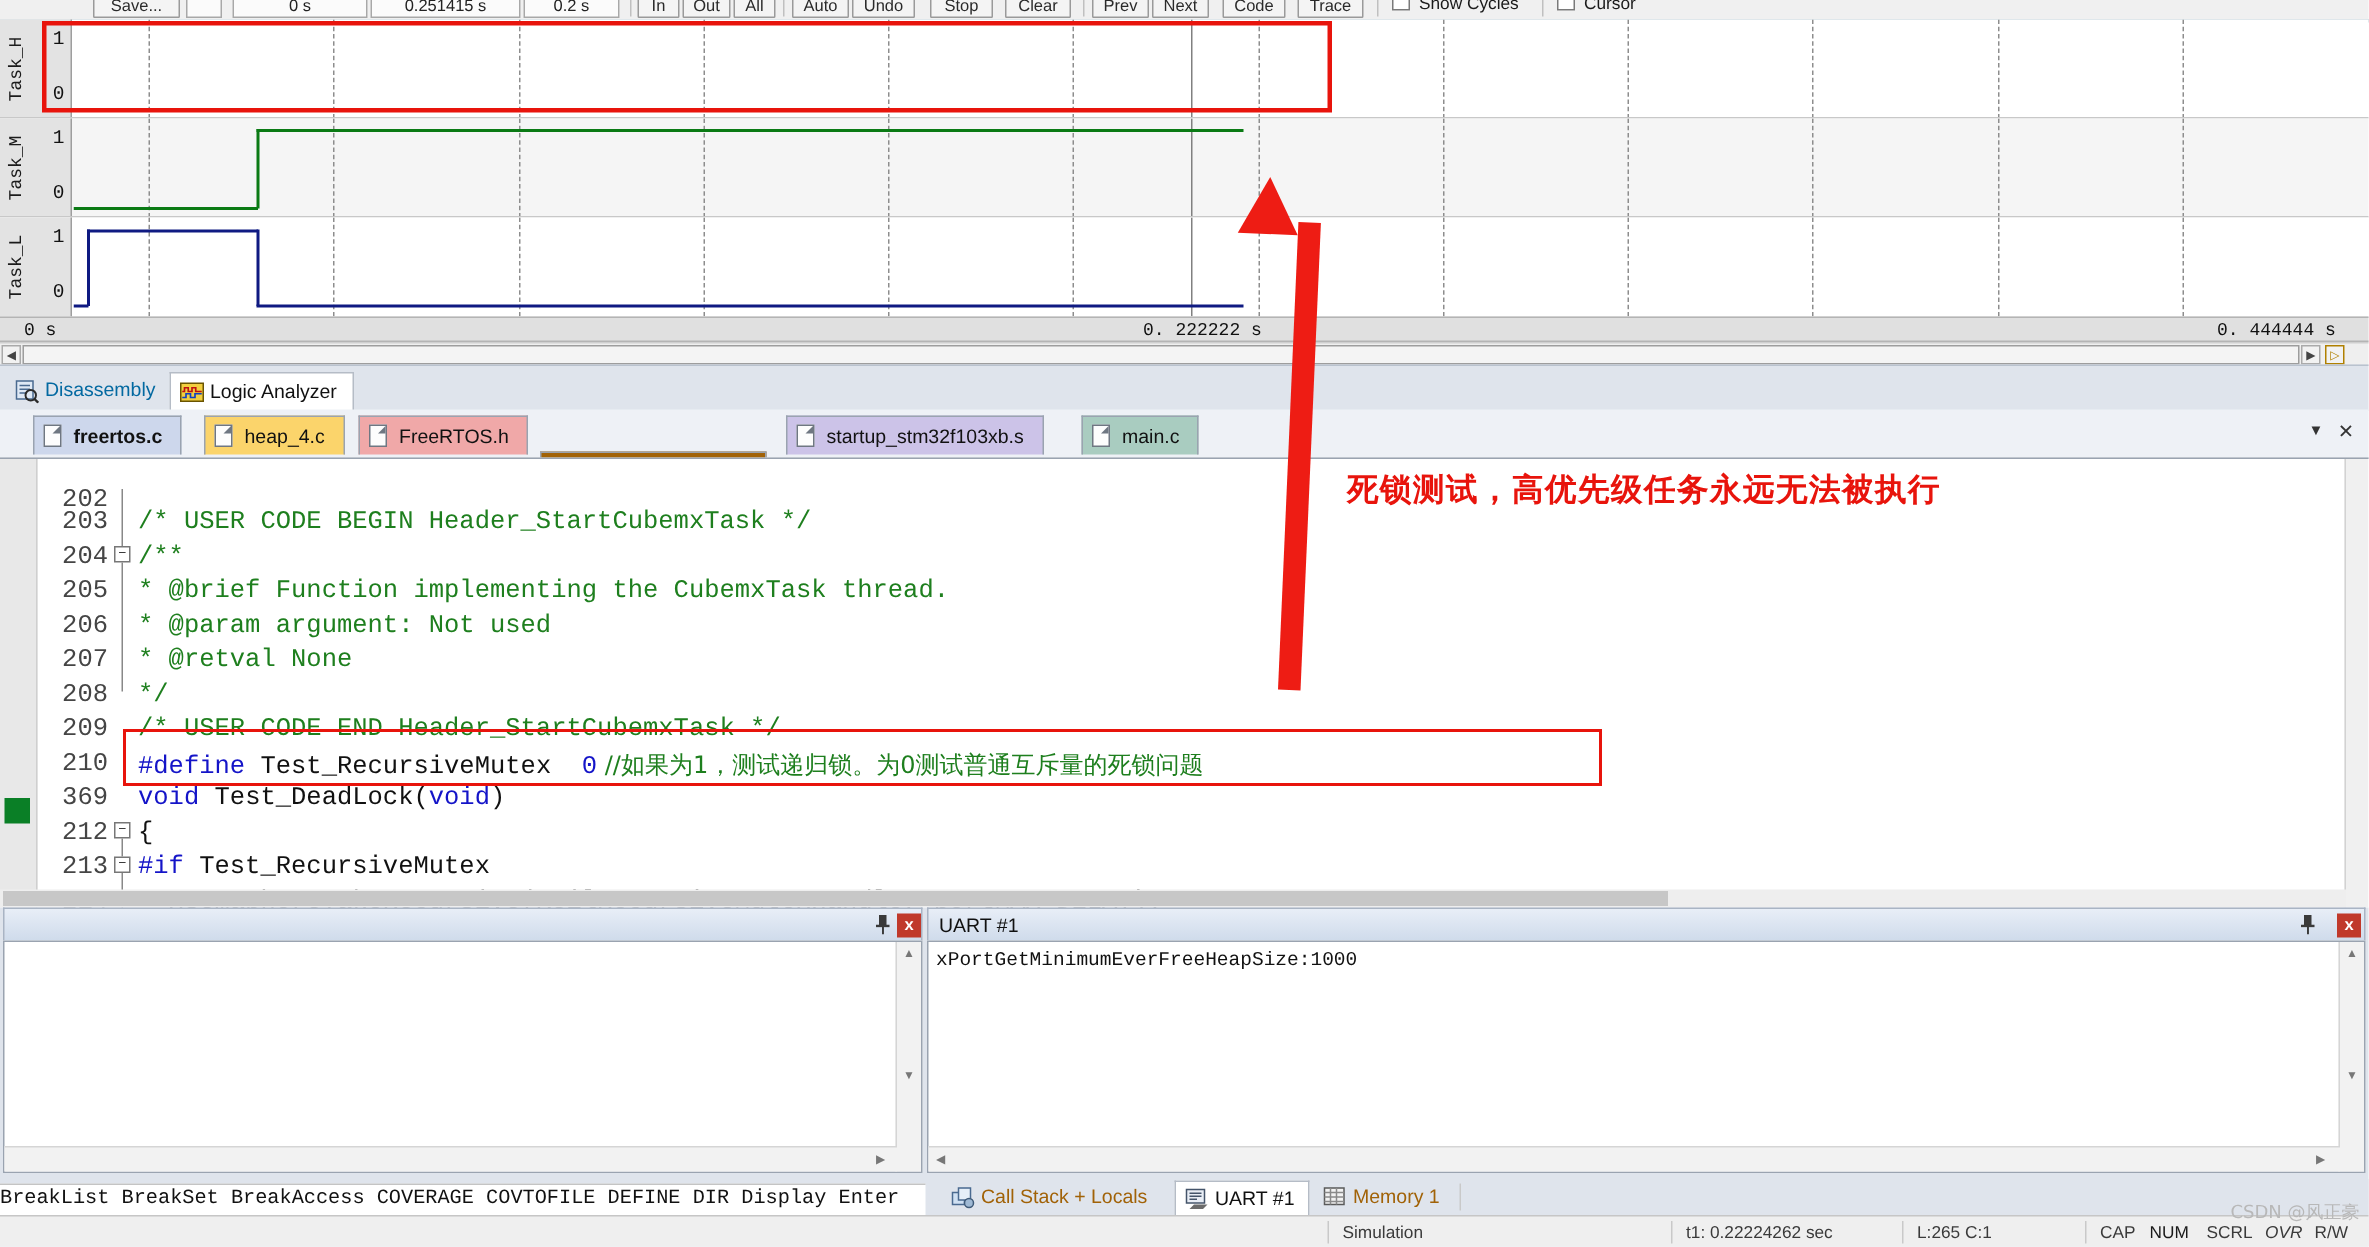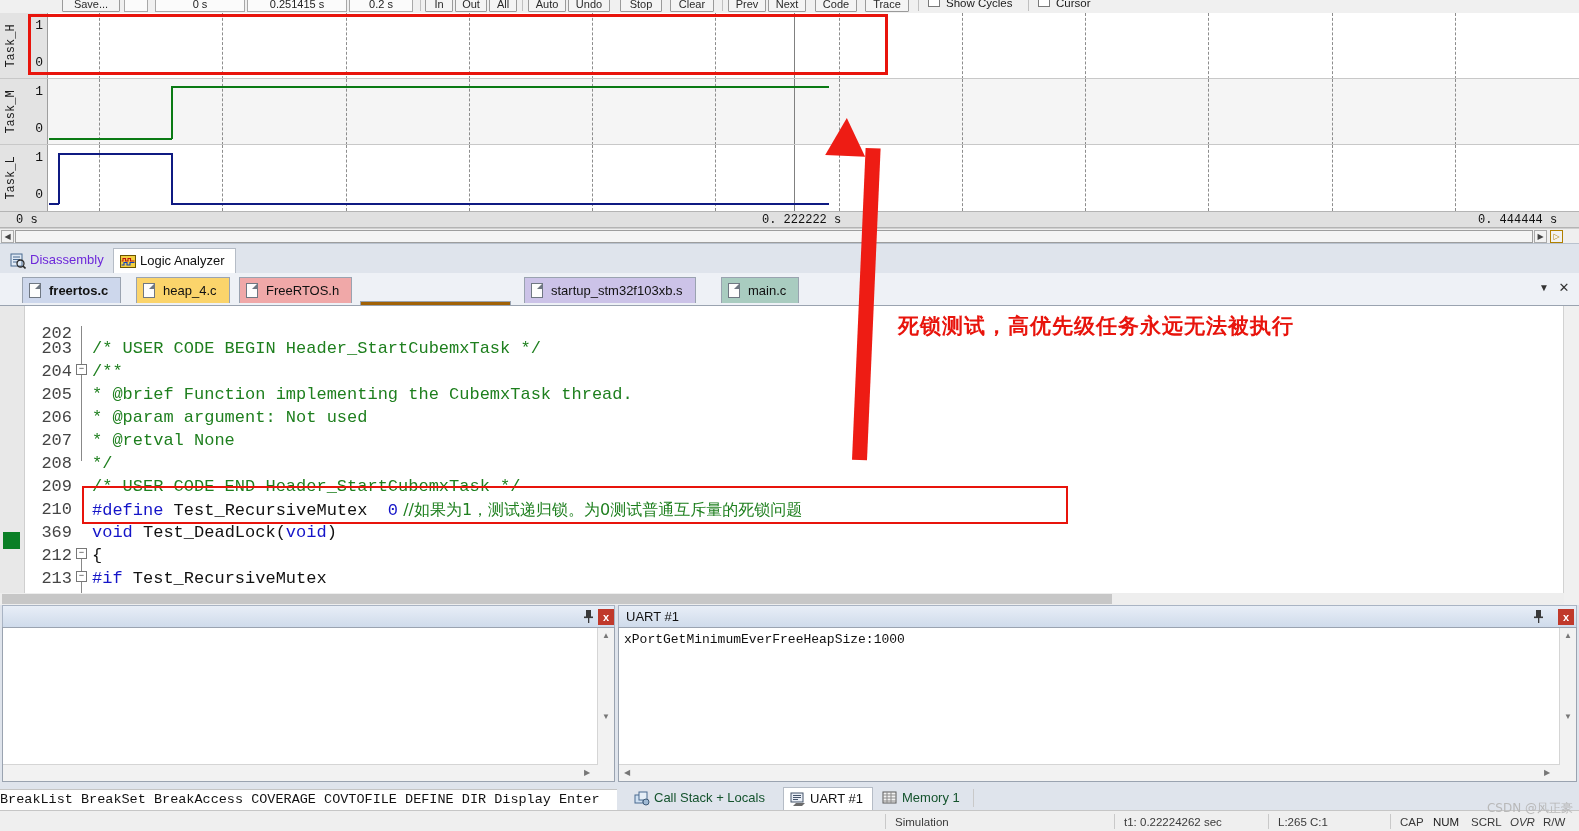--- a/index.html
+++ b/index.html
@@ -95,21 +95,21 @@
 
   
   .wtabs{
     position:absolute;left:0;top:243px;width:1579px;height:30px;
     background:#dfe4ec;border-top:1px solid #b9c2ce;
   }
   .wtab{
     position:absolute;top:4px;height:26px;box-sizing:border-box;
     padding:0 10px 0 26px;line-height:24px;font-size:13px;white-space:nowrap;
   }
-  .wtab.inactive{color:#6d28d9;}
+  .wtab.inactive{color:#0369a1;}
   .wtab.active{
     background:#fff;border:1px solid #b5bcc6;border-bottom:none;color:#111;
   }
   .ic{position:absolute;left:6px;top:5px;width:16px;height:16px;}
 
   
   .ftabs{
     position:absolute;left:0;top:273px;width:1579px;height:32px;
     background:#eef1f6;border-bottom:1px solid #aab2bf;
   }
@@ -197,21 +197,21 @@
   .cmdhelp{
     position:absolute;left:0;top:789px;width:617px;height:20px;background:#fff;
     border-top:1px solid #c4c4c4;
     font-family:"Liberation Mono", monospace;font-size:13.5px;line-height:19px;color:#111;white-space:pre;
   }
 
   
   .btabs{position:absolute;left:618px;top:786px;width:961px;height:24px;background:#dfe4ec;}
   .btab{
     position:absolute;top:1px;height:23px;box-sizing:border-box;padding:0 9px 0 26px;
-    line-height:22px;font-size:13px;white-space:nowrap;color:#14532d;
+    line-height:22px;font-size:13px;white-space:nowrap;color:#a16207;
   }
   .btab.active{background:#fff;border:1px solid #b5bcc6;border-bottom:none;color:#111;}
 
   
   .statusbar{
     position:absolute;left:0;top:810px;width:1579px;height:21px;
     background:#efefef;border-top:1px solid #c6c6c6;box-sizing:border-box;
   }
   .st-cell{
     position:absolute;top:3px;height:16px;line-height:16px;font-size:11.5px;color:#3a3a3a;white-space:nowrap;

